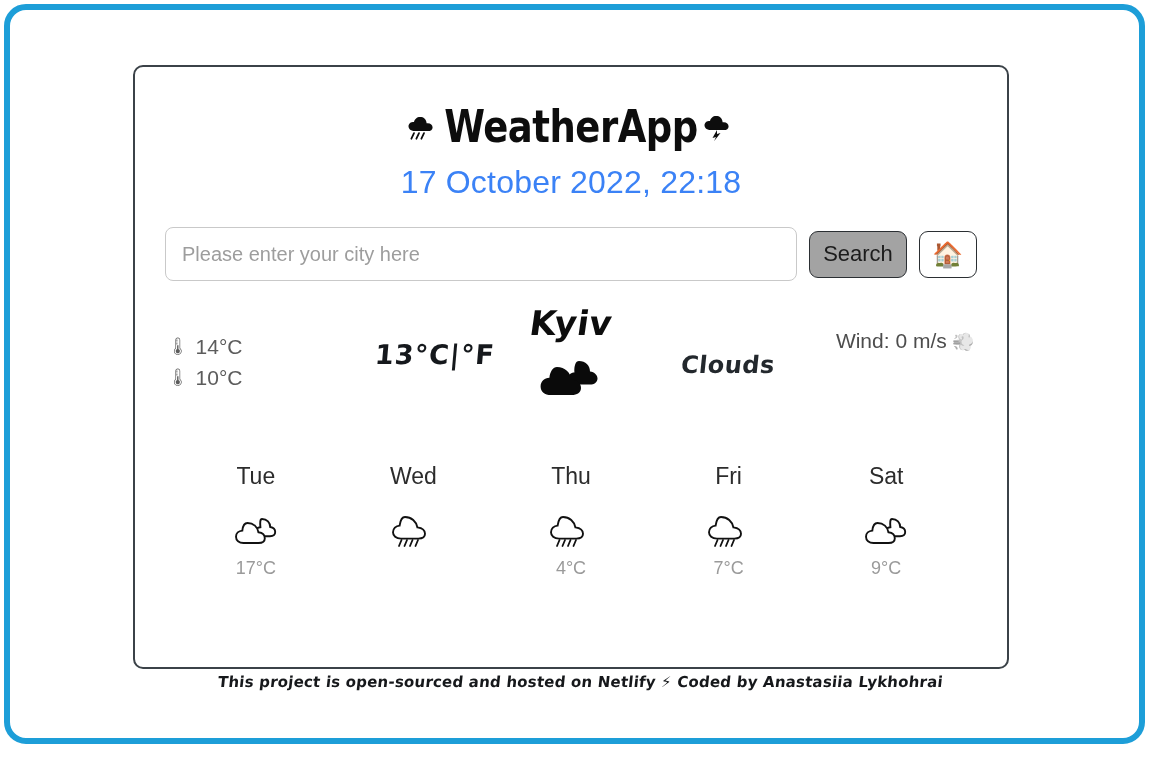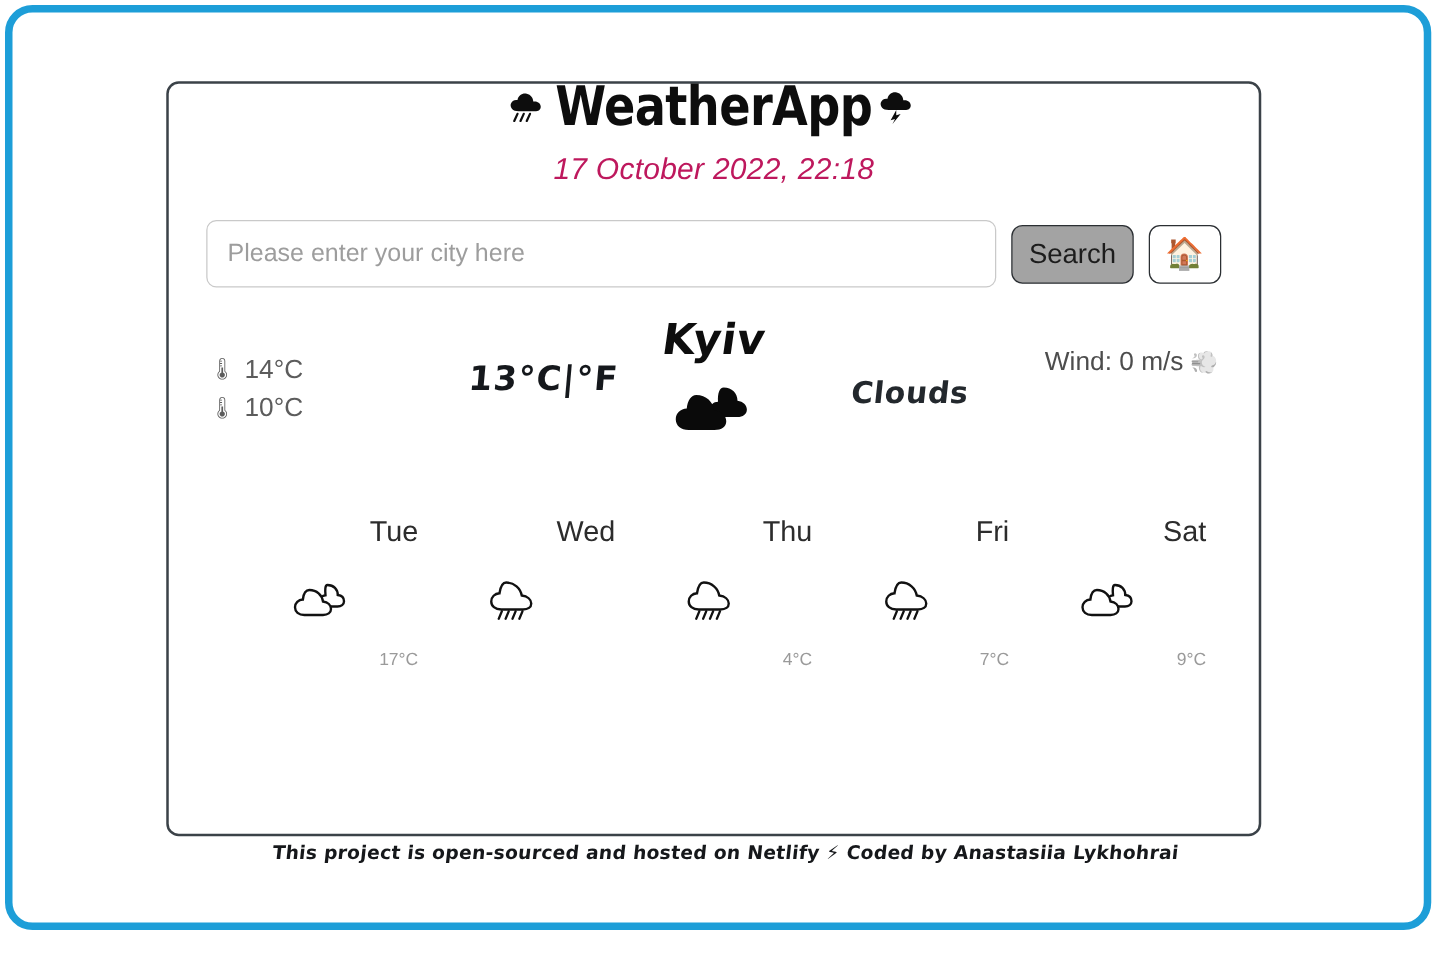--- a/index.html
+++ b/index.html
@@ -36,20 +36,21 @@
     height: 604px;
     border: 2px solid #3b4248;
     border-radius: 10px;
     box-sizing: border-box;
     background: #ffffff;
   }
 
   
   .header {
     text-align: center;
+    padding-top: 42px;
   }
   .app-title {
     font-family: "DejaVu Sans", sans-serif;
     font-weight: bold;
     font-size: 37px;
     letter-spacing: -0.5px;
     color: #0d0d0d;
     line-height: 1;
     display: flex;
     align-items: center;
@@ -64,26 +65,25 @@
   .title-cloud {
     display: inline-block;
     width: 34px;
     height: 26px;
     position: relative;
     transform: scaleY(0.85);
   }
   .title-cloud svg { display: block; }
 
   .app-date {
-    font-size: 24px;
-    color: #be185d;
+    font-size: 32px;
+    color: #3b82f6;
     margin-top: 18px;
     letter-spacing: 0.2px;
     font-weight: 300;
-    font-style: italic;
   }
 
   
   .search-row {
     display: flex;
     align-items: center;
     gap: 12px;
     margin: 26px 30px 0 30px;
   }
   .city-input {
@@ -224,37 +224,37 @@
     font-size: 18px;
   }
 
   
   .forecast {
     display: flex;
     margin: 34px 42px 0 42px;
   }
   .fc-day {
     flex: 1 1 0;
-    text-align: right;
+    text-align: center;
   }
   .fc-name {
     font-size: 23px;
     color: #2c2c2c;
     font-weight: 300;
   }
   .fc-icon {
     margin: 18px auto 0 auto;
     height: 42px;
     display: flex;
     align-items: center;
     justify-content: center;
   }
   .fc-temp {
-    margin-top: 20px;
-    font-size: 14px;
+    margin-top: 8px;
+    font-size: 18px;
     color: #9a9a9a;
     font-weight: 300;
   }
 
   
   .footer {
     position: absolute;
     left: 0;
     top: 663px;
     width: 1141px;

